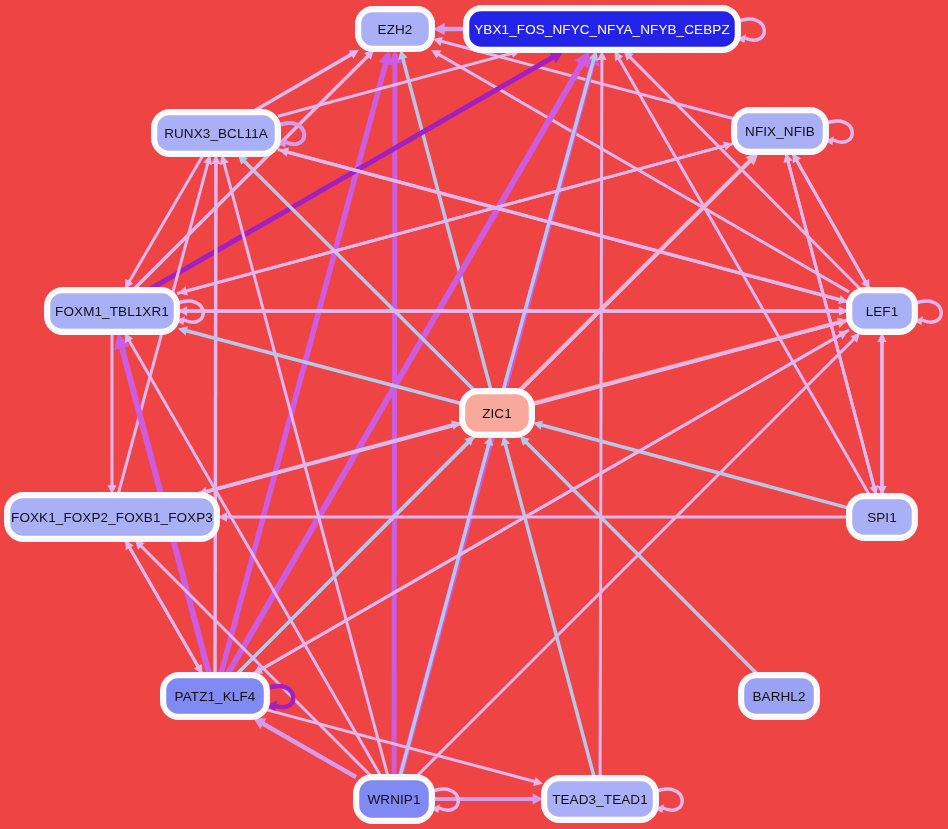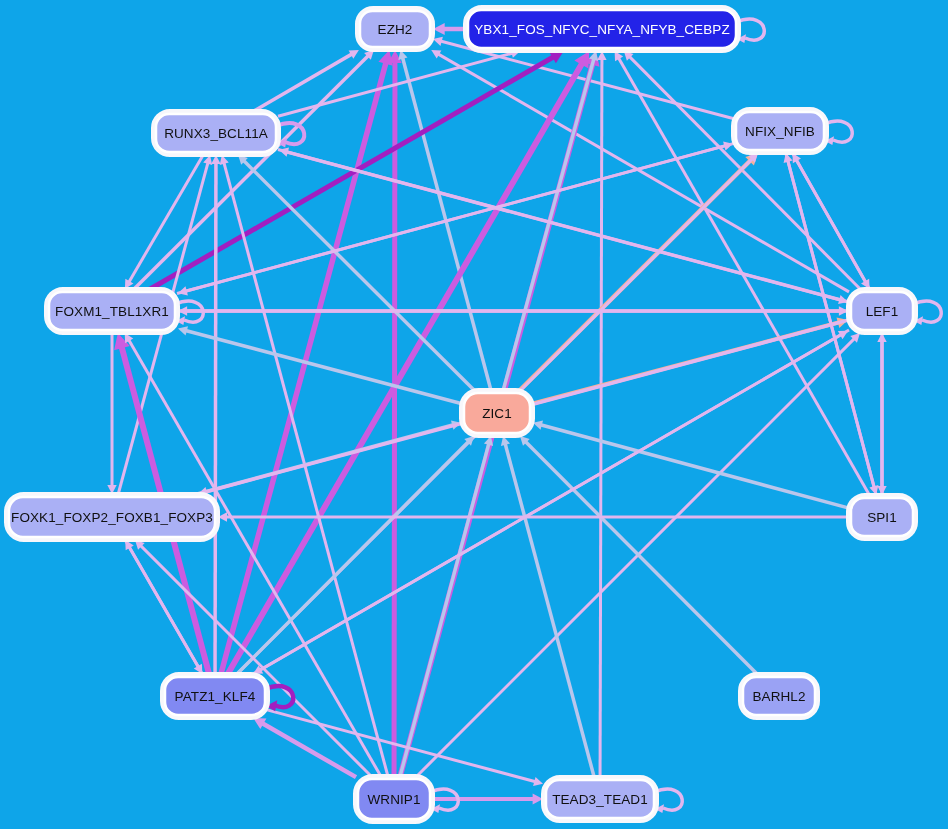--- a/index.html
+++ b/index.html
@@ -4,21 +4,21 @@
 <style>
   html, body {
     margin: 0;
     padding: 0;
     background: #ffffff;
   }
   #canvas {
     position: relative;
     width: 948px;
     height: 829px;
-    background: #0ea5e9;
+    background: #ef4444;
     font-family: "Liberation Sans", sans-serif;
     overflow: hidden;
   }
   #graph {
     position: absolute;
     top: 0;
     left: 0;
     width: 948px;
     height: 829px;
   }

